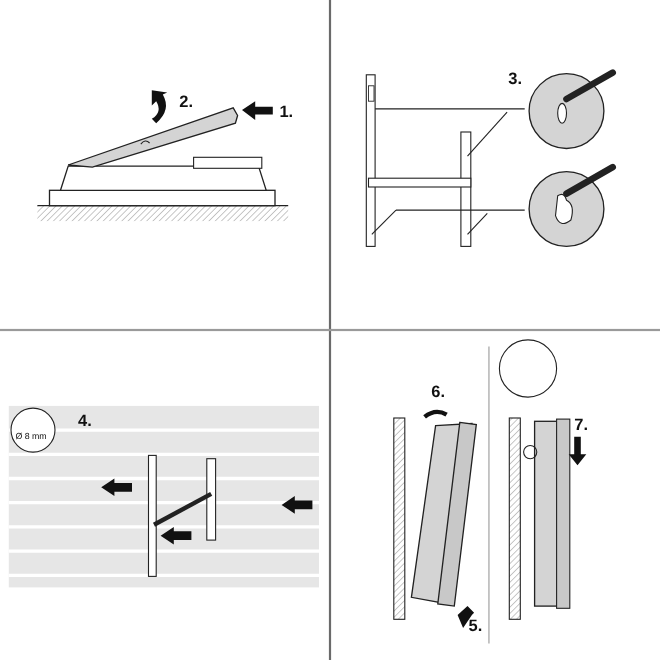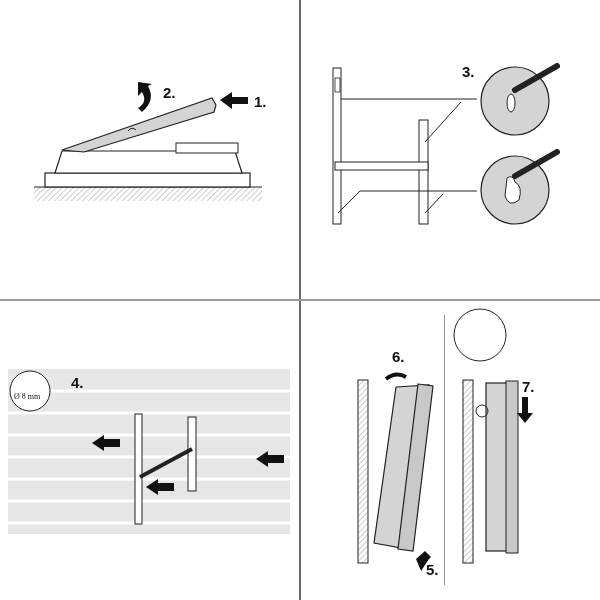--- a/index.html
+++ b/index.html
@@ -3,21 +3,21 @@
 <meta charset="utf-8">
 <style>
   html, body { margin:0; padding:0; background:#ffffff; }
   body { width:600px; height:600px; overflow:hidden; font-family:"Liberation Sans", sans-serif; }
   .sheet { position:relative; width:600px; height:600px; background:#fff; }
   .divider-v { position:absolute; left:299px; top:0; width:2px; height:600px; background:#6a6a6a; }
   .divider-h { position:absolute; left:0; top:299px; width:600px; height:2px; background:#9a9a9a; }
   .panel { position:absolute; width:299px; height:299px; }
   .p1 { left:0; top:0; } .p2 { left:301px; top:0; } .p3 { left:0; top:301px; } .p4 { left:301px; top:301px; }
   .step-label { position:absolute; font-weight:bold; font-size:15px; color:#111; font-family:"Liberation Sans", sans-serif; }
-  .dim-label { position:absolute; font-size:8px; color:#111; font-family:Liberation Serif, serif; }
+  .dim-label { position:absolute; font-size:8px; color:#111; font-family:Liberation Sans, sans-serif; }
   svg { position:absolute; left:0; top:0; }
   .inner-divider { position:absolute; left:143px; top:14px; width:1px; height:270px; background:#999; }
 </style>
 </head>
 <body>
 
 <div class="sheet">
   <div class="divider-v"></div>
   <div class="divider-h"></div>
 

